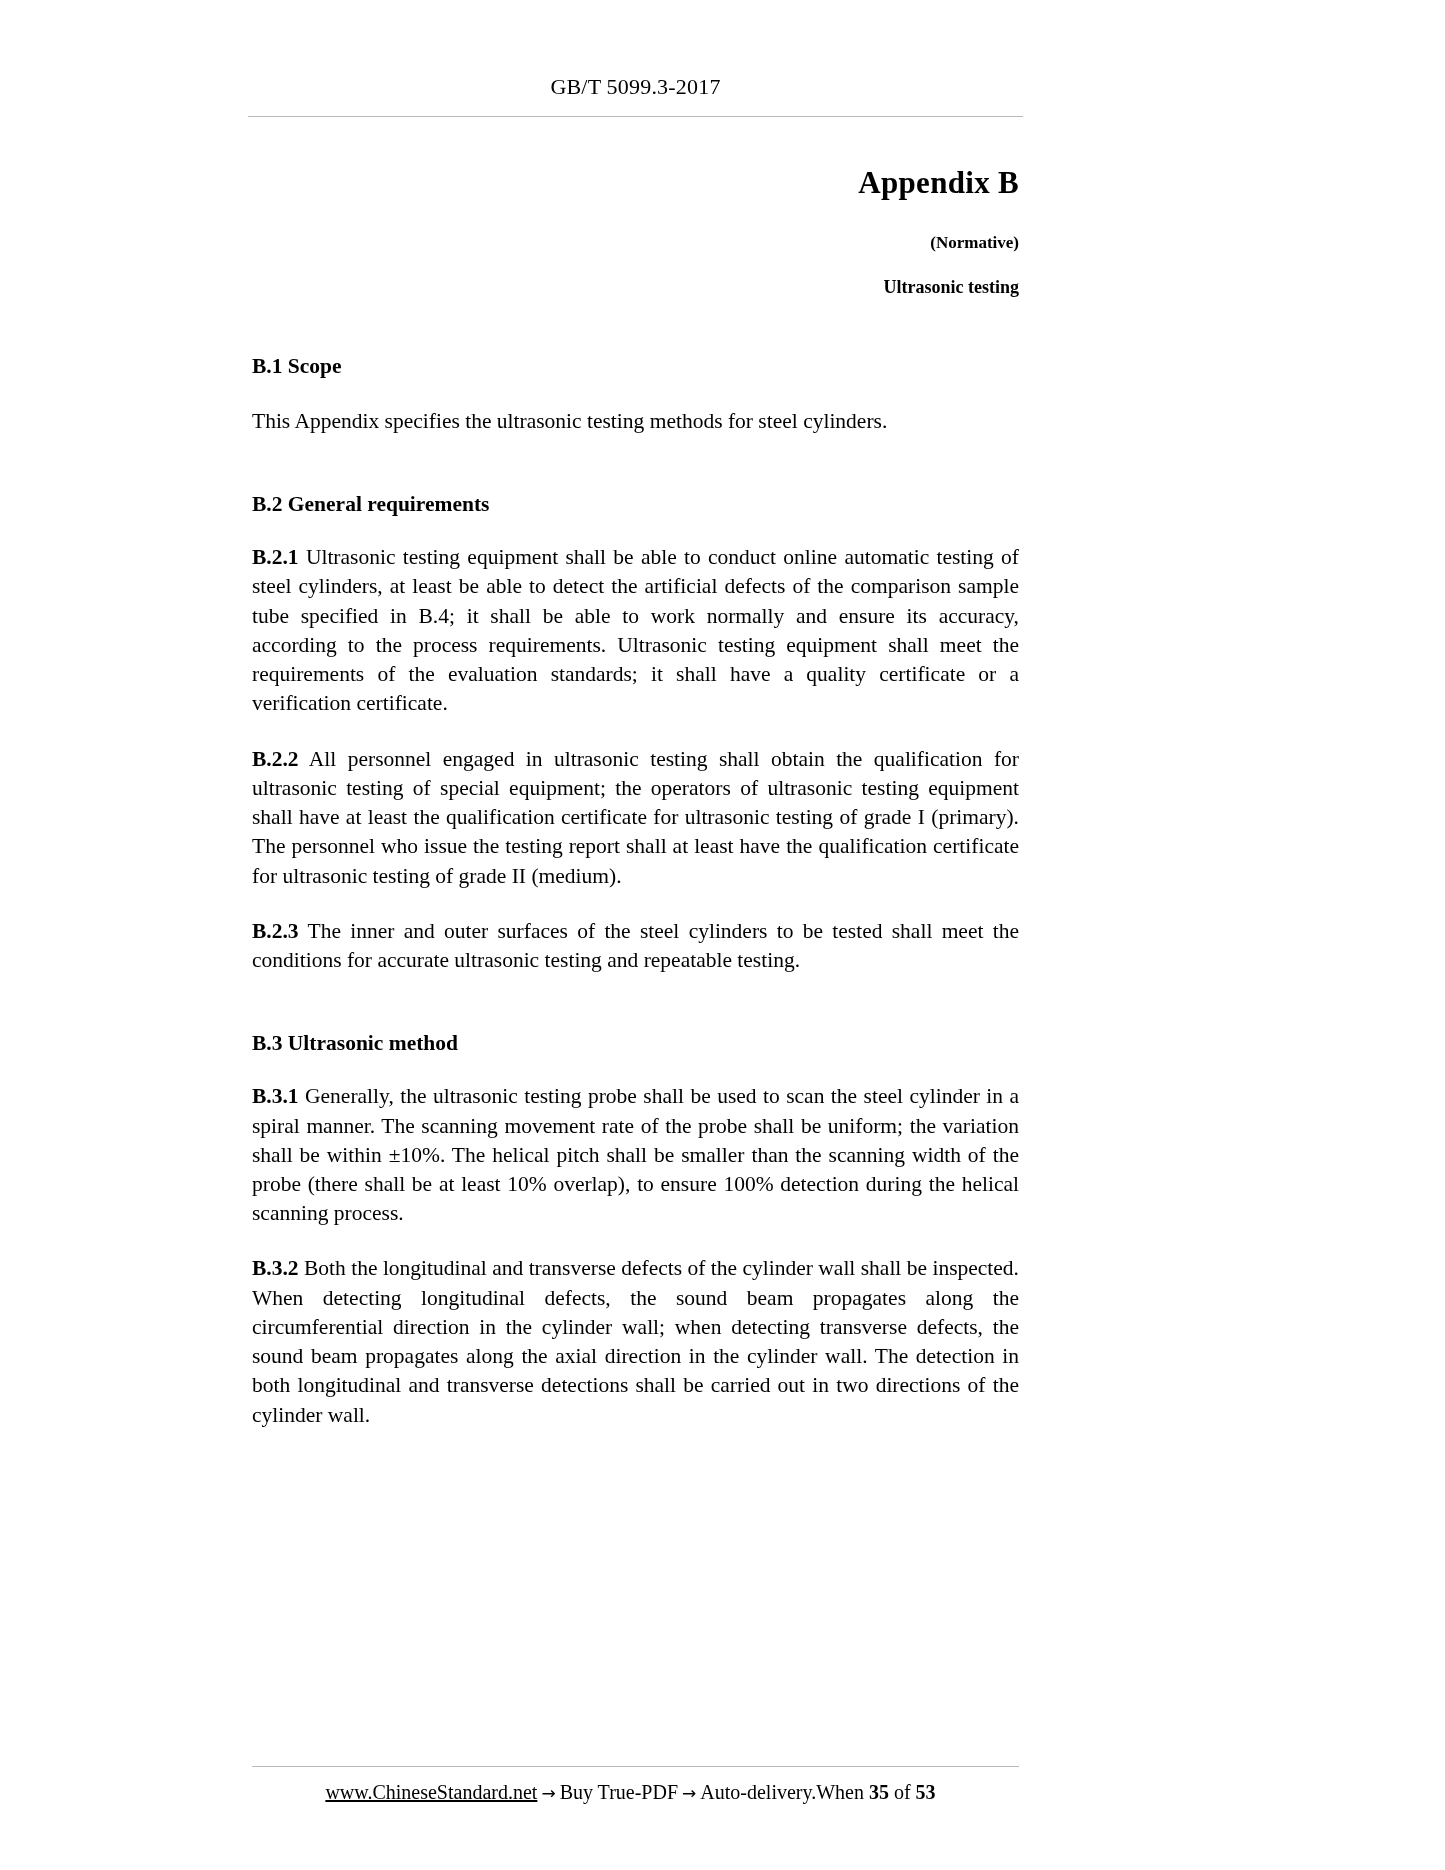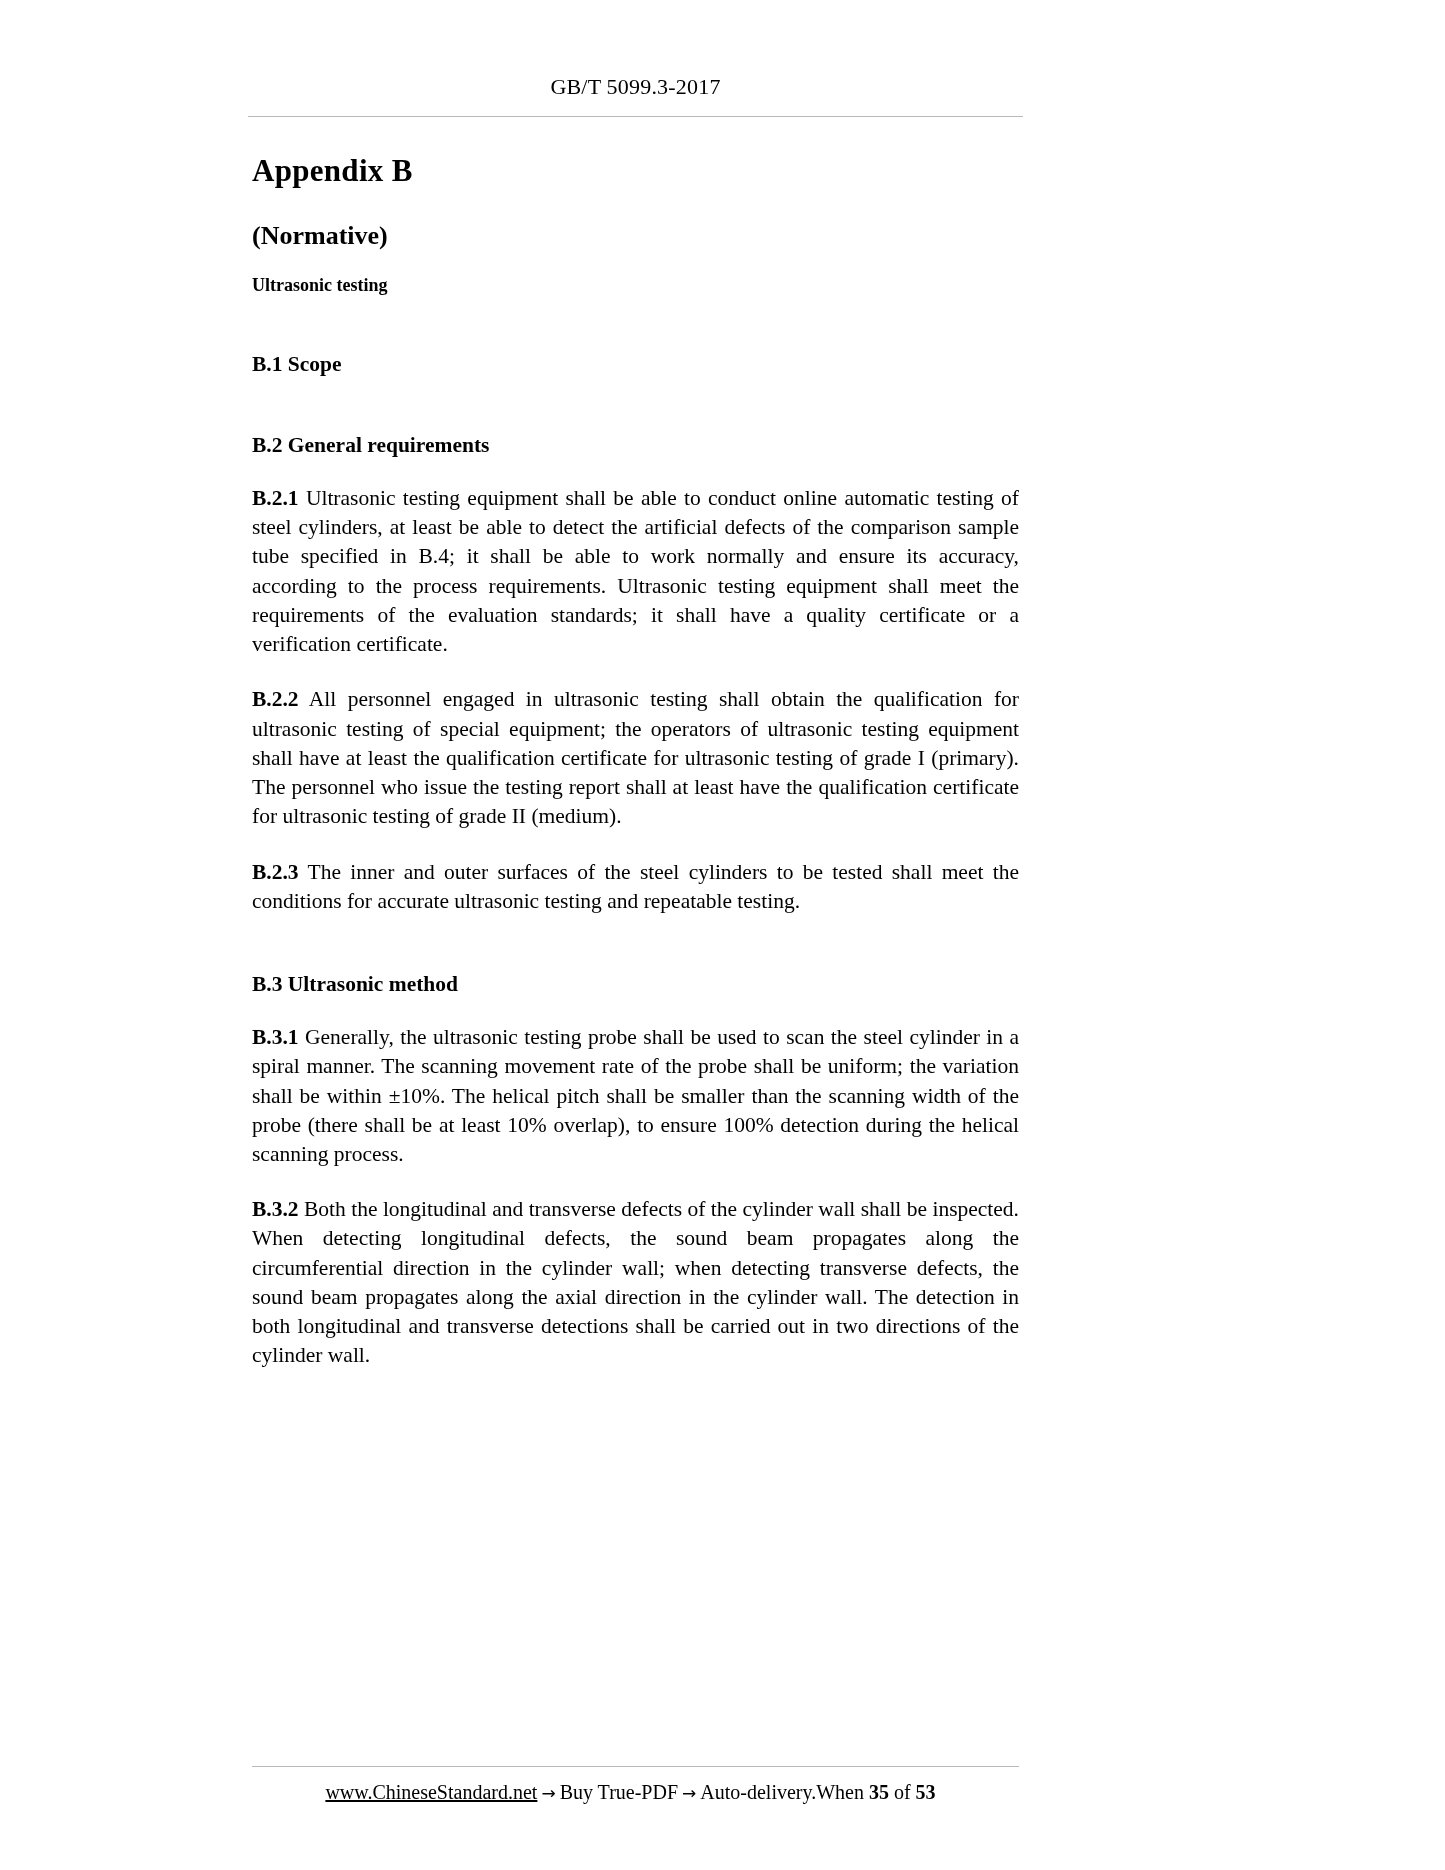--- a/index.html
+++ b/index.html
@@ -27,30 +27,30 @@
     letter-spacing: 0.2px;
   }
   .header-rule {
     margin: 16px 248px 0 248px;
     border-top: 1px solid #b9b9b9;
   }
   .content {
     margin: 0 252px 0 252px;
   }
   .title-block {
-    text-align: left;
-    margin-top: 36px;
+    text-align: right;
+    margin-top: 48px;
   }
   .appendix-title {
     font-size: 31px;
     font-weight: bold;
     letter-spacing: 0.3px;
   }
   .appendix-sub {
-    font-size: 26px;
+    font-size: 17px;
     font-weight: bold;
     margin-top: 32px;
   }
   .appendix-sub2 {
     font-size: 18px;
     font-weight: bold;
     margin-top: 24px;
   }
   .section-head {
     font-size: 21.5px;
@@ -117,20 +117,23 @@
 
   <div class="content">
 
     <div class="title-block">
       <div class="appendix-title">Appendix B</div>
       <div class="appendix-sub">(Normative)</div>
       <div class="appendix-sub2">Ultrasonic testing</div>
     </div>
 
     <div class="section-head">B.1 Scope</div>
+    <p class="para first">
+      <span>This Appendix specifies the ultrasonic testing methods for steel cylinders.</span>
+    </p>
 
     <div class="section-head">B.2 General requirements</div>
 
     <p class="para">
       <span class="lbl">B.2.1</span>
       <span>Ultrasonic testing equipment shall be able to conduct online automatic testing of steel cylinders, at least be able to detect the artificial defects of the comparison sample tube specified in B.4; it shall be able to work normally and ensure its accuracy, according to the process requirements. Ultrasonic testing equipment shall meet the requirements of the evaluation standards; it shall have a quality certificate or a verification certificate.</span>
     </p>
 
     <p class="para">
       <span class="lbl">B.2.2</span>

